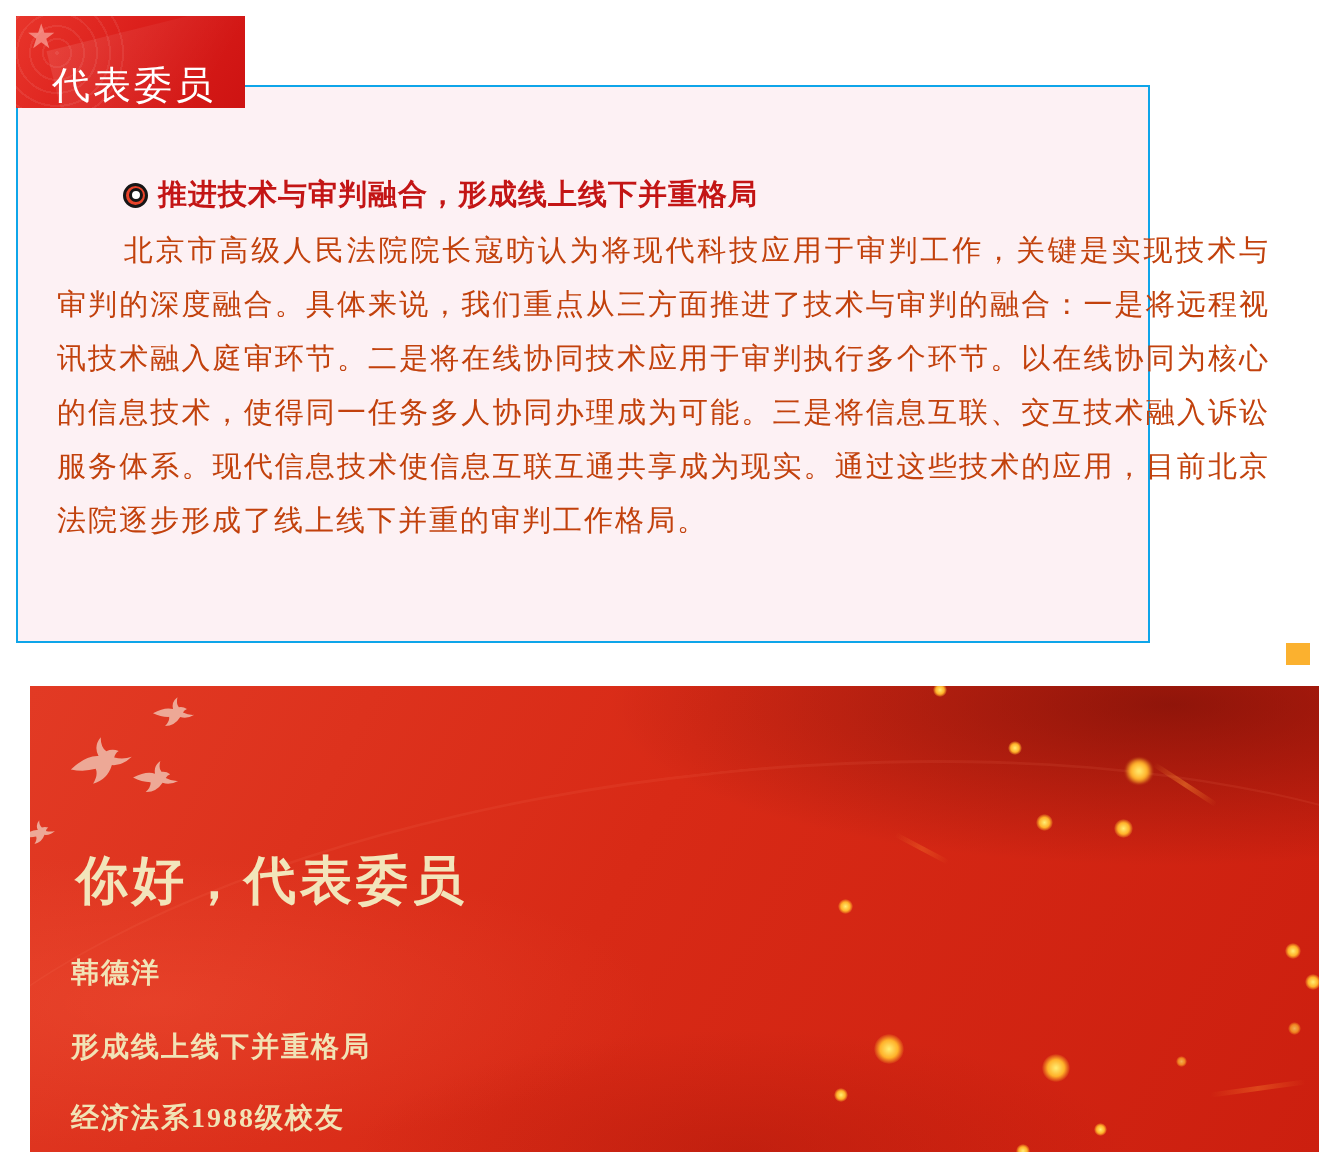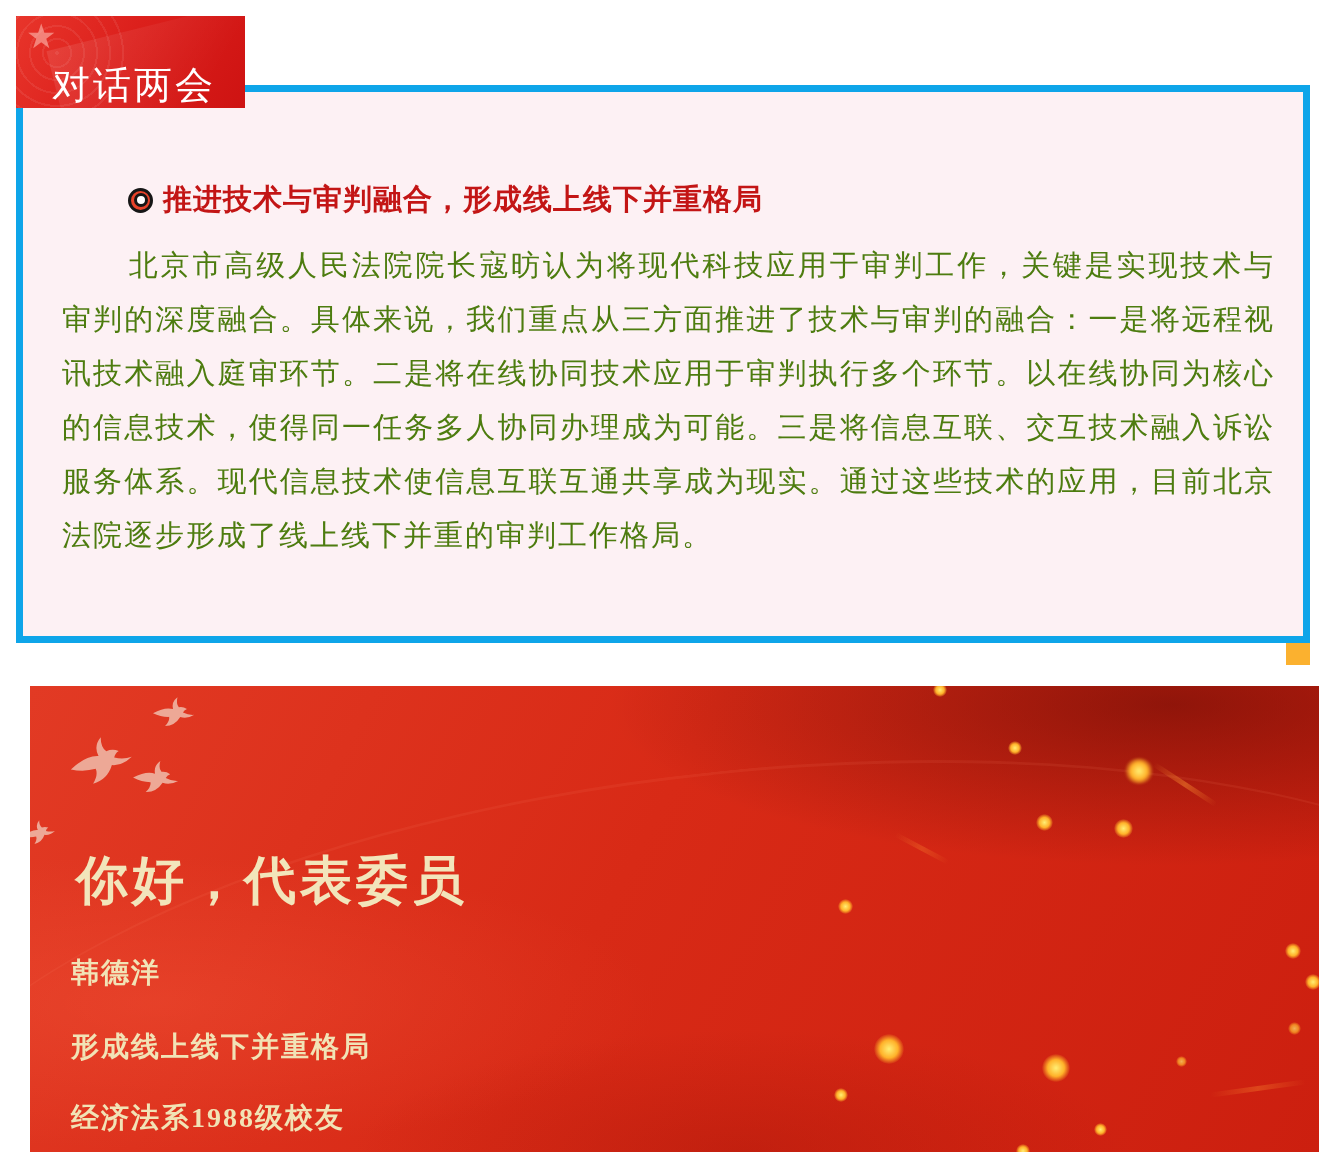--- a/index.html
+++ b/index.html
@@ -32,45 +32,45 @@
     transform:rotate(-14deg);
   }
   .badge-label {
     position:absolute; left:36px; top:44px;
     color:#ffffff; font-size:38px; letter-spacing:3px;
     font-family:"Liberation Sans","DejaVu Sans",sans-serif;
   }
 
   
   .article-box {
-    position:absolute; left:16px; top:85px; width:1294px; height:558px;
-    border:7px solid #0ea5e9; background:#fdf1f4; z-index:1;
+    position:absolute; left:16px; top:85px; width:1134px; height:558px;
+    border:2px solid #0ea5e9; background:#fdf1f4; z-index:1;
   }
   .title-row {
     position:absolute; left:105px; top:88px;
     display:flex; align-items:center; gap:10px;
   }
   .ring-icon {
     width:25px; height:25px; flex:none; border-radius:50%;
     background:#e8432a; border:3px solid #161616; position:relative;
   }
   .ring-icon::after {
     content:""; position:absolute; left:50%; top:50%;
     transform:translate(-50%,-50%);
     width:8px; height:8px; background:#ffffff;
     border:3px solid #161616; border-radius:50%;
   }
   .article-title {
     font-size:29px; font-weight:bold; color:#c31515; letter-spacing:1px;
     white-space:nowrap;
   }
   .article-paragraph {
-    position:absolute; left:39px; top:146px; width:1213px;
+    position:absolute; left:39px; top:136px; width:1213px;
     font-size:29px; line-height:54px; letter-spacing:2px;
-    color:#4d7c0f; text-align:justify; text-indent:2.3em;
+    color:#c2410c; text-align:justify; text-indent:2.3em;
   }
 
   
   .accent-square {
     position:absolute; left:1286px; top:643px; width:24px; height:22px;
     background:#fbb12f; z-index:2;
   }
 
   
   .banner {
@@ -116,21 +116,21 @@
 </style>
 </head>
 <body>
 
 <div class="screen">
 
   <div class="badge">
     <div class="badge-rings"></div>
     <div class="badge-star">★</div>
     <div class="badge-sheen"></div>
-    <div class="badge-label">对话两会</div>
+    <div class="badge-label">代表委员</div>
   </div>
 
   <div class="article-box">
     <div class="title-row">
       <span class="ring-icon"></span>
       <span class="article-title">推进技术与审判融合，形成线上线下并重格局</span>
     </div>
     <div class="article-paragraph">北京市高级人民法院院长寇昉认为将现代科技应用于审判工作，关键是实现技术与审判的深度融合。具体来说，我们重点从三方面推进了技术与审判的融合：一是将远程视讯技术融入庭审环节。二是将在线协同技术应用于审判执行多个环节。以在线协同为核心的信息技术，使得同一任务多人协同办理成为可能。三是将信息互联、交互技术融入诉讼服务体系。现代信息技术使信息互联互通共享成为现实。通过这些技术的应用，目前北京法院逐步形成了线上线下并重的审判工作格局。</div>
   </div>
 

